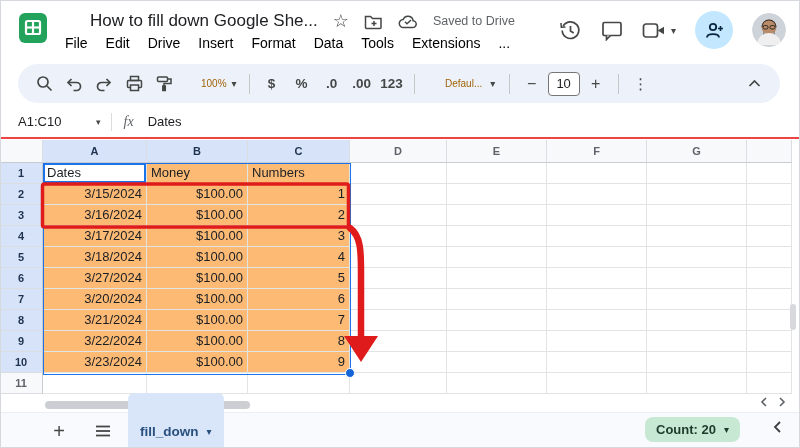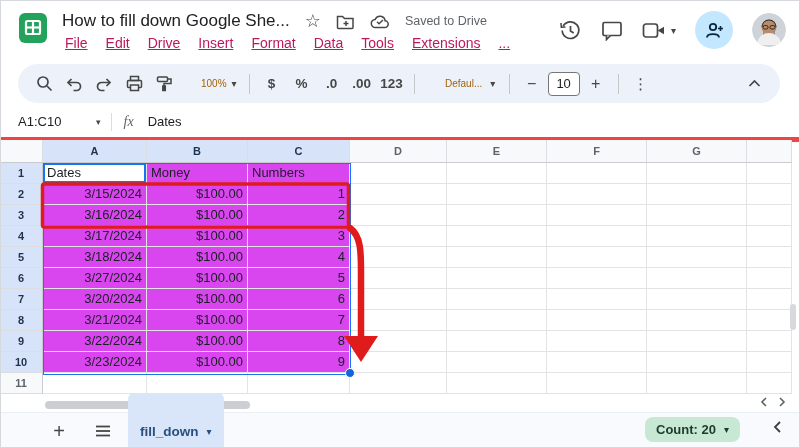--- a/index.html
+++ b/index.html
@@ -5,64 +5,64 @@
   html,body{margin:0;padding:0;}
   body{width:800px;height:448px;position:relative;overflow:hidden;background:#fff;
        font-family:"Liberation Sans", sans-serif;color:#202124;}
   .frame{position:absolute;inset:0;border:1px solid #d5d8dc;pointer-events:none;z-index:50;}
   svg{display:block;}
   .ibtn{display:flex;align-items:center;justify-content:center;cursor:pointer;}
 
   
   .logo{position:absolute;left:18px;top:12px;}
   .titlerow{position:absolute;left:62px;top:8px;display:flex;align-items:center;gap:15px;height:26px;}
-  .doc-title{font-size:17px;color:#202124;white-space:nowrap;}
+  .doc-title{font-size:17px;color:#202124;white-space:nowrap;margin-left:28px;}
   .star{font-size:18px;color:#444746;line-height:1;}
   .saved{font-size:12.5px;color:#5f6368;white-space:nowrap;}
   .menurow{position:absolute;left:56px;top:33px;display:flex;align-items:center;}
-  .menu-item{font-size:14px;color:#be185d;padding:2px 9px;border-radius:4px;cursor:pointer;text-decoration:underline;}
+  .menu-item{font-size:14px;color:#000000;padding:2px 9px;border-radius:4px;cursor:pointer;}
   .topright{position:absolute;right:14px;top:11px;display:flex;align-items:center;gap:19px;}
   .caret{font-size:10px;color:#444746;}
   .share-btn{width:38px;height:38px;border-radius:50%;display:flex;align-items:center;justify-content:center;}
   .avatar{width:34px;height:34px;border-radius:50%;overflow:hidden;}
 
   
   .toolbar{position:absolute;left:18px;right:20px;top:64px;height:39px;background:#edf2fa;
            border-radius:20px;display:flex;align-items:center;padding:0 12px;gap:2px;}
   .tb{min-width:28px;height:28px;border-radius:4px;color:#444746;font-size:14px;}
   .tb-label{font-size:10px;color:#a16207;margin-left:17px;}
   .tdiv{width:1px;height:20px;background:#c4c7c5;margin:0 6px;}
   .zoombox{display:flex;align-items:center;gap:5px;padding:0 4px;}
   .fontbox{display:flex;align-items:center;gap:8px;padding:0 4px;min-width:70px;}
   .sizebox{width:30px;height:22px;border:1px solid #747775;border-radius:4px;background:#fff;
            display:flex;align-items:center;justify-content:center;font-size:13px;color:#202124;}
   .fmt{font-size:13.5px;font-weight:bold;color:#444746;}
   .collapse{margin-left:auto;}
 
   
   .fbar{position:absolute;left:0;right:0;top:106px;height:31px;display:flex;align-items:center;
-        border-bottom:5px solid #ef4444;background:#fff;}
+        border-bottom:2px solid #ef4444;background:#fff;}
   .namebox{width:76px;margin-left:12px;font-size:13px;color:#202124;padding-left:6px;}
   .namecaret{font-size:9px;color:#444746;margin-left:2px;margin-right:10px;}
   .fdiv{width:1px;height:18px;background:#dadce0;margin-right:12px;}
   .fx{font-style:italic;font-family:"Liberation Serif", serif;font-size:14px;color:#5f6368;margin-right:14px;}
   .fcontent{font-size:13px;color:#202124;}
 
   
   .grid{position:absolute;left:0;top:140px;width:792px;height:254px;display:grid;
         grid-template-columns:43px 104px 101px 102px 97px 100px 100px 100px 45px;
         grid-template-rows:23px repeat(11,21px);background:#fff;}
   .c{border-right:1px solid #e2e3e3;border-bottom:1px solid #e2e3e3;background:#fff;font-size:13px;
      line-height:20px;padding:0 4px;white-space:nowrap;overflow:hidden;color:#1b1f24;}
   .hdr{background:#f8f9fa;text-align:center;font-size:11px;font-weight:bold;color:#5e626a;
        line-height:22px;border-right-color:#dcdde0;border-bottom-color:#c9cbce;}
   .rowhdr{background:#f8f9fa;text-align:center;font-size:11px;font-weight:bold;color:#5e626a;
           border-right-color:#c9cbce;border-bottom-color:#dcdde0;}
   .selc{background:#d7e3f8;color:#1f3350;}
-  .sel{background:#d946ef;}
+  .sel{background:#fdba74;}
   .active{background:#fff;box-shadow:inset 0 0 0 2px #1a73e8;}
   .num{text-align:right;}
   .sel-outline{position:absolute;left:43px;top:23px;width:306px;height:210px;
                border:1px solid #1a73e8;pointer-events:none;z-index:4;}
   .fill-handle{position:absolute;left:345px;top:228px;width:8px;height:8px;border-radius:50%;
                background:#1565d8;border:1px solid #fff;z-index:7;cursor:crosshair;}
   .annot{position:absolute;left:0;top:0;z-index:6;pointer-events:none;}
   .vscroll{position:absolute;left:790px;top:164px;width:6px;height:26px;background:#d7d9dd;
            border-radius:3px;z-index:5;cursor:pointer;}
 

